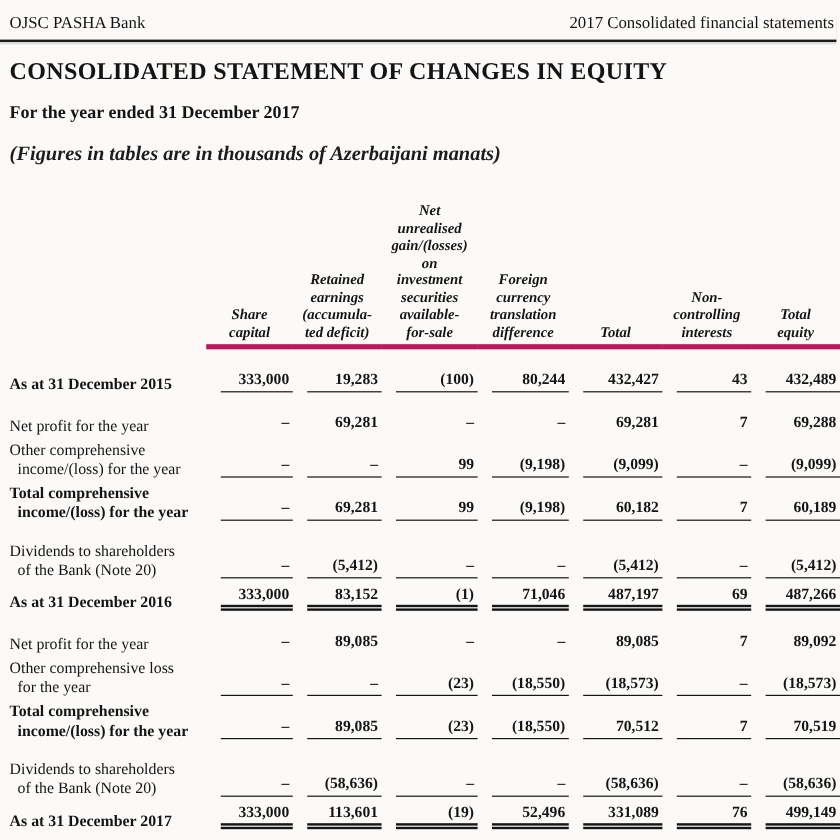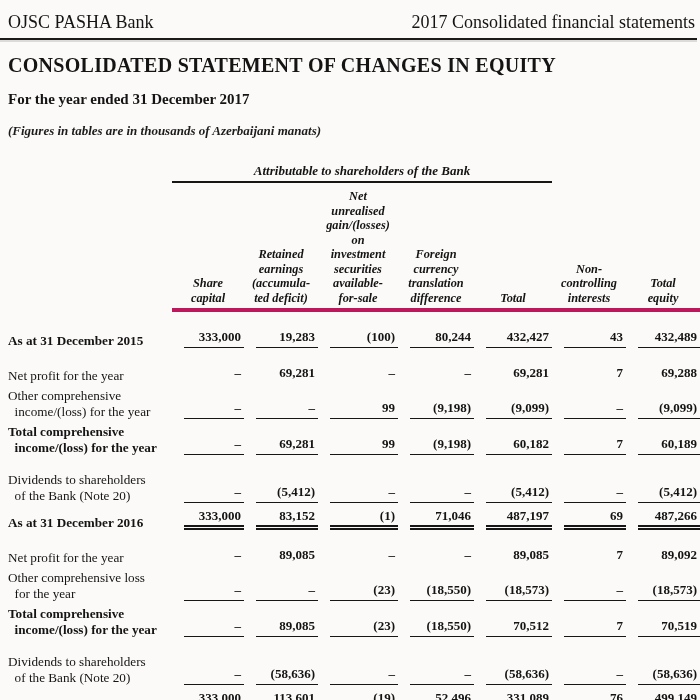--- a/index.html
+++ b/index.html
@@ -11,33 +11,33 @@
     overflow:hidden;
   }
   .page{width:700px;height:700px;box-sizing:border-box;padding:10px 3px 0 0;}
 
   
   .ph{
     display:flex;justify-content:space-between;align-items:flex-end;
     padding:2px 2px 5px 8px;
     border-bottom:2.5px solid #1b1b1b;
     box-shadow:0 2px 0 rgba(0,0,0,0.12);
-    font-size:18px;
+    font-size:14px;
   }
   .title{
     margin:14px 0 0 8px;
     font-size:20px;font-weight:bold;letter-spacing:.3px;
   }
   .period{
     margin:14px 0 0 8px;
     font-size:15px;font-weight:bold;
   }
   .note{
     margin:15px 0 0 8px;
-    font-size:13px;font-style:italic;font-weight:bold;
+    font-size:17px;font-style:italic;font-weight:bold;
     color:#1c1c1c;
   }
 
   
   table{
     width:700px;table-layout:fixed;border-collapse:collapse;
     margin-top:24px;
     font-size:13px;
   }
   td{padding:0;vertical-align:bottom;}
@@ -92,25 +92,20 @@
       <col style="width:172px">
       <col style="width:72px">
       <col style="width:74px">
       <col style="width:80px">
       <col style="width:76px">
       <col style="width:78px">
       <col style="width:74px">
       <col style="width:74px">
     </colgroup>
     <thead>
-      <tr>
-        <td></td>
-        <td class="grouphead" colspan="5">Attributable to shareholders of the Bank</td>
-        <td colspan="2"></td>
-      </tr>
       <tr>
         <td></td>
         <td class="colhead">Share
 capital</td>
         <td class="colhead">Retained
 earnings
 (accumula-
 ted deficit)</td>
         <td class="colhead">Net
 unrealised

